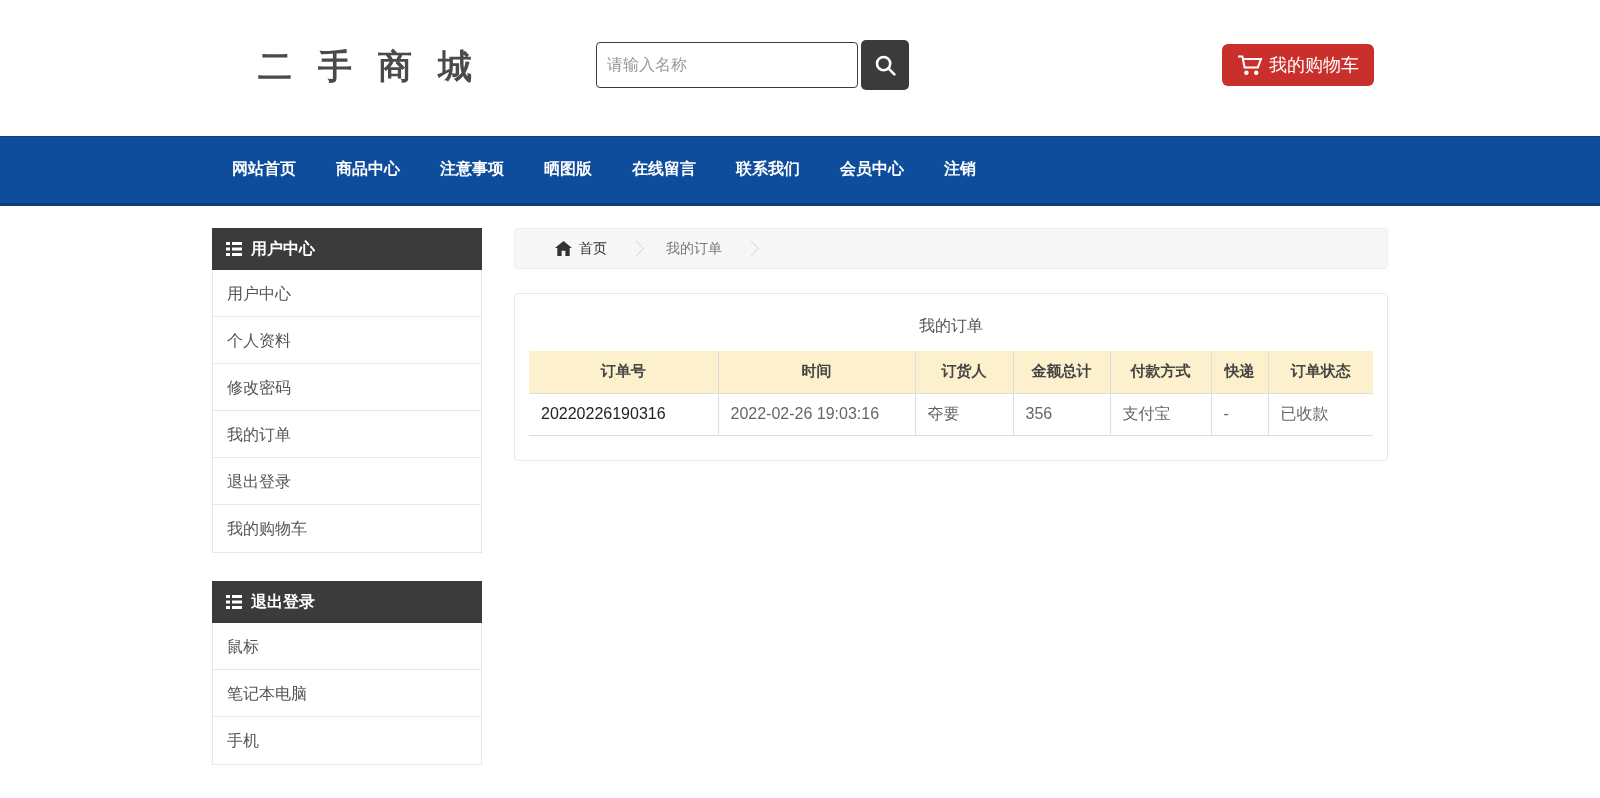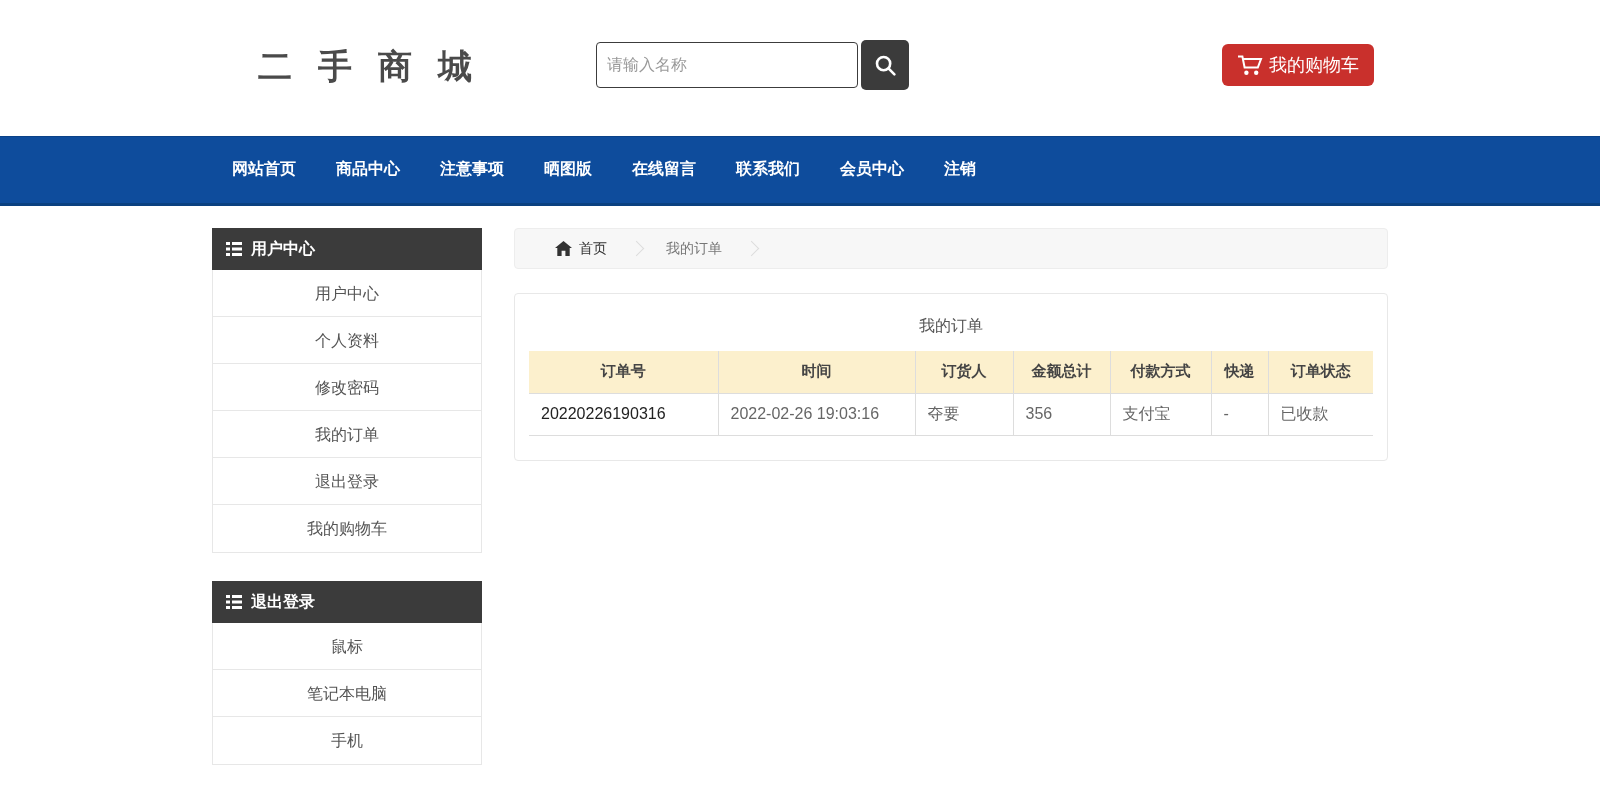--- a/index.html
+++ b/index.html
@@ -54,21 +54,21 @@
   .main-nav .container { display: flex; }
   .main-nav a {
     display: block; color: #fff; text-decoration: none;
     font-size: 16px; font-weight: bold;
     line-height: 63px; padding: 0 20px; cursor: pointer;
   }
 
   
   .content { display: flex; align-items: flex-start; gap: 32px; margin-top: 22px; }
 
-  .sidebar { width: 270px; flex: none; text-align: center; }
+  .sidebar { width: 270px; flex: none; }
   .side-panel { margin-bottom: 28px; }
   .side-head {
     background: #3b3b3b; color: #fff; height: 42px;
     display: flex; align-items: center; gap: 9px;
     padding: 0 14px; font-size: 16px; font-weight: bold;
   }
   .side-list { list-style: none; margin: 0; padding: 0; border: 1px solid #e7e7e7; border-top: none; background: #fff; }
   .side-list li {
     height: 47px; line-height: 47px; padding: 0 14px;
     font-size: 16px; color: #555; border-bottom: 1px solid #e7e7e7;

